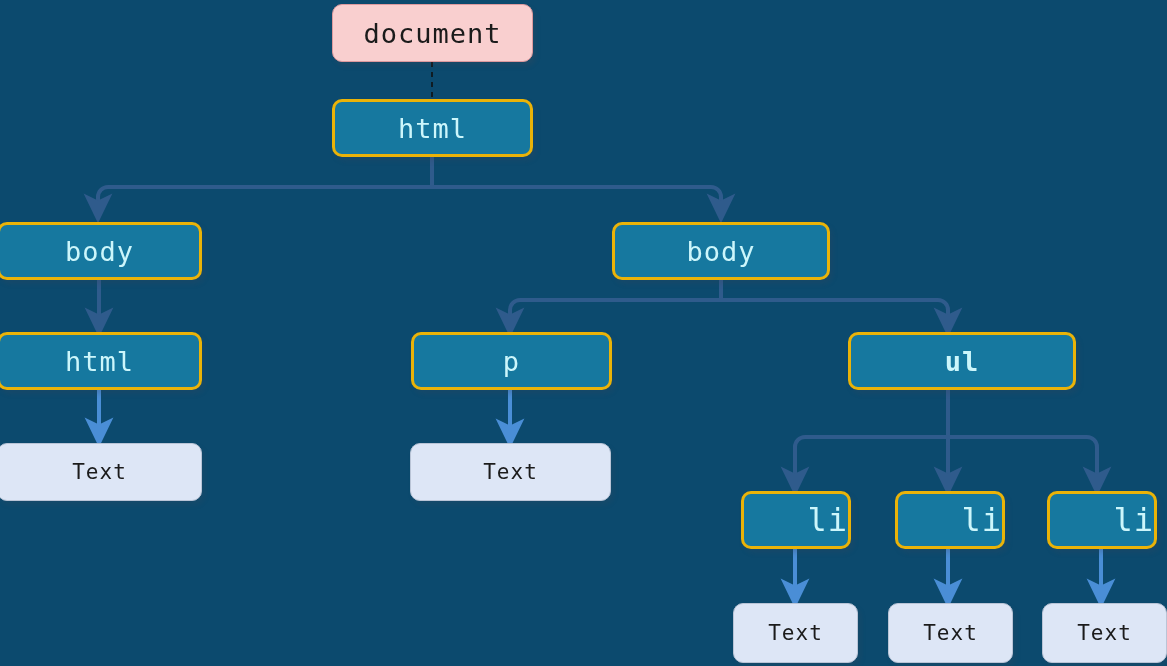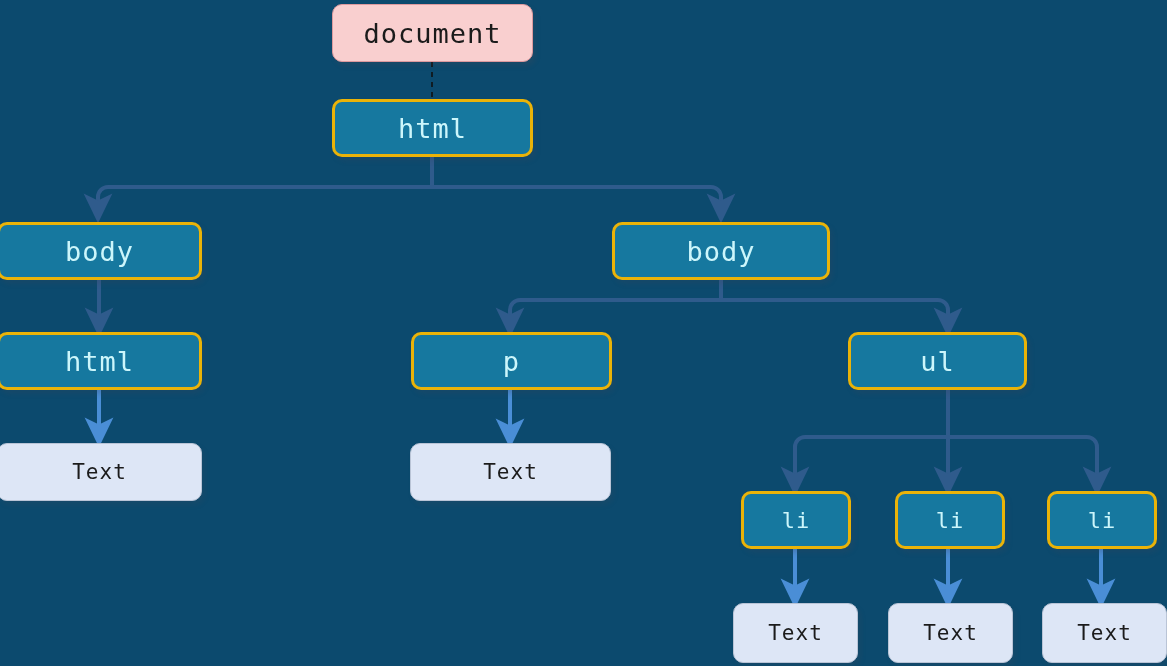--- a/index.html
+++ b/index.html
@@ -56,21 +56,22 @@
   .node-text {
     background: #dde6f6;
     color: #1b1b1b;
     border: 1px solid #b9c4d6;
     font-family: "DejaVu Sans Mono", monospace;
     font-size: 21px;
     letter-spacing: 1px;
     box-shadow: 3px 4px 5px rgba(60, 70, 90, 0.18);
   }
   .node-small {
-    font-size: 22px;
+    font-size: 32px;
+    justify-content: flex-end;
   }
 </style>
 </head>
 <body>
 
 <div id="diagram">
 
   <svg id="edges" viewBox="0 0 1167 666" xmlns="http://www.w3.org/2000/svg">
     <defs>
       <marker id="arrow-dark" markerWidth="9" markerHeight="9" refX="4.2" refY="4.2" orient="auto" markerUnits="strokeWidth">
@@ -144,21 +145,21 @@
   </div>
 
   <div class="node node-element" style="left:-3px; top:332px; width:205px; height:58px;">
     <span>html</span>
   </div>
 
   <div class="node node-element" style="left:411px; top:332px; width:201px; height:58px;">
     <span>p</span>
   </div>
 
-  <div class="node node-element" style="left:848px; top:332px; width:179px; height:58px;">
+  <div class="node node-element" style="left:848px; top:332px; width:228px; height:58px;font-weight:bold;">
     <span>ul</span>
   </div>
 
   <div class="node node-element node-small" style="left:741px; top:491px; width:110px; height:58px;">
     <span>li</span>
   </div>
 
   <div class="node node-element node-small" style="left:895px; top:491px; width:110px; height:58px;">
     <span>li</span>
   </div>

